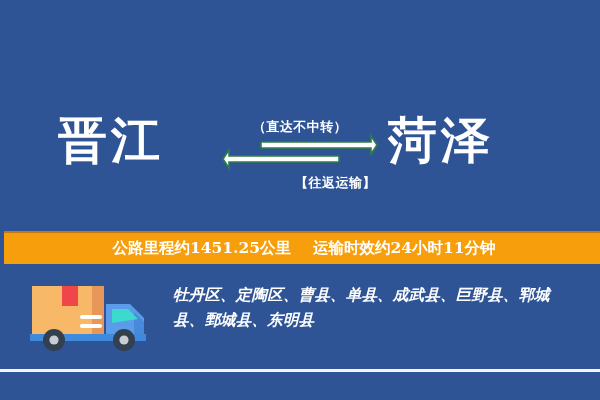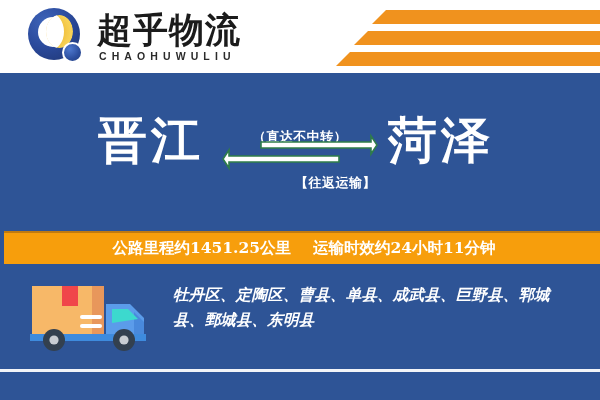--- a/index.html
+++ b/index.html
@@ -124,31 +124,31 @@
     position: absolute;
     top: 40px;
     font-family: "DejaVu Serif", "Liberation Serif", serif;
     font-size: 49px;
     font-weight: bold;
     color: #ffffff;
     letter-spacing: 4px;
     line-height: 1;
     white-space: nowrap;
   }
-  #city-origin { left: 58px; margin-left: 40px; }
+  #city-origin { left: 58px; }
   #city-dest   { left: 388px; }
 
   #arrow-group {
     position: absolute;
     left: 224px; top: 34px;
     width: 152px; height: 90px;
   }
   #note-direct {
     position: absolute;
-    left: 0; top: 18px;
+    left: 0; top: 8px;
     width: 152px;
     text-align: center;
     font-family: "DejaVu Serif", "Liberation Serif", serif;
     font-size: 13px;
     font-weight: bold;
     color: #ffffff;
     letter-spacing: 0.5px;
     white-space: nowrap;
   }
   #arrow-svg {
@@ -228,41 +228,20 @@
     left: 0; top: 372px;
     width: 600px; height: 28px;
     background: #2e5496;
   }
 </style>
 </head>
 <body>
 
 <div id="banner">
 
-  <div id="header">
-
-    <div id="logo-block">
-      <div id="logo-mark">
-        <div class="ring"></div>
-        <div class="hole"></div>
-        <div class="crescent"></div>
-        <div class="dot"></div>
-      </div>
-      <div id="logo-text">
-        <div id="brand-cn">超乎物流</div>
-        <div id="brand-en">CHAOHUWULIU</div>
-      </div>
-    </div>
-
-    <svg id="stripes" viewBox="0 0 270 56" width="270" height="56">
-      <polygon points="56,0 270,0 270,14 42,14" fill="#F0921E"></polygon>
-      <polygon points="38,21 270,21 270,35 24,35" fill="#F0921E"></polygon>
-      <polygon points="20,42 270,42 270,56 6,56" fill="#F0921E"></polygon>
-    </svg>
-  </div>
 
   <div id="route-panel">
 
     <div class="city" id="city-origin">晋江</div>
 
     <div id="arrow-group">
       <div id="note-direct">（直达不中转）</div>
 
       <svg id="arrow-svg" viewBox="0 0 158 42" width="158" height="42">
         <path d="M 4 27.5 L 40 9 L 40 19 L 154 19 L 154 14.5 L 118 2 L 118 12 L 44 12

